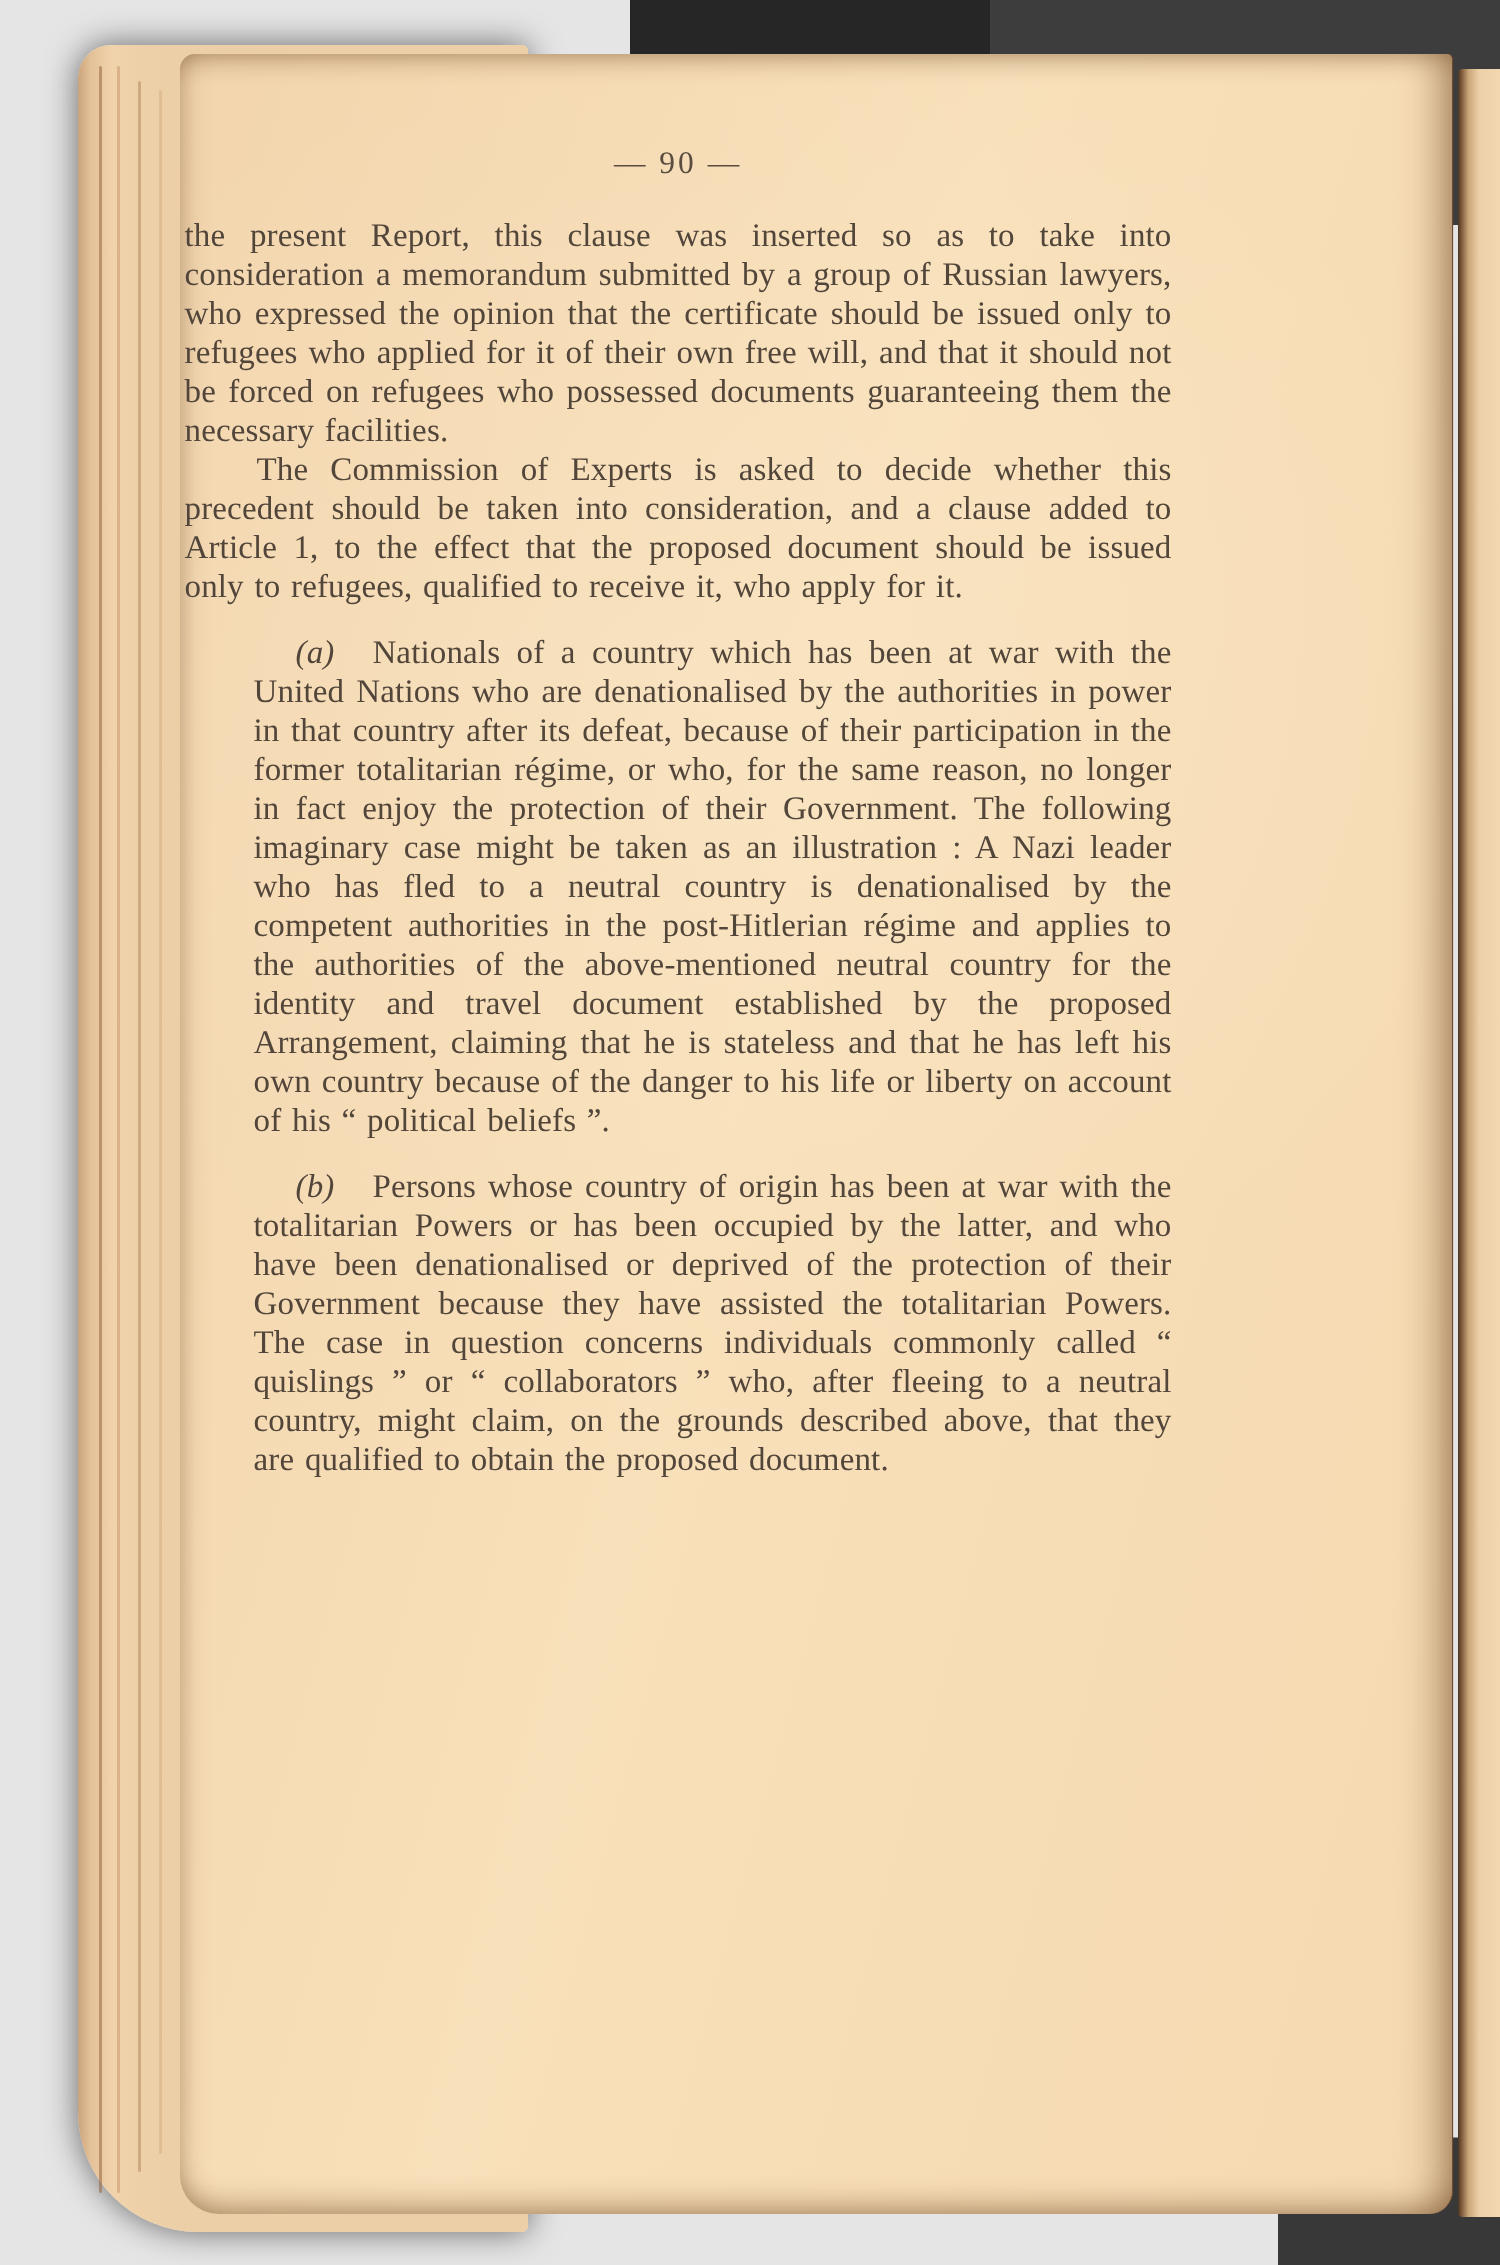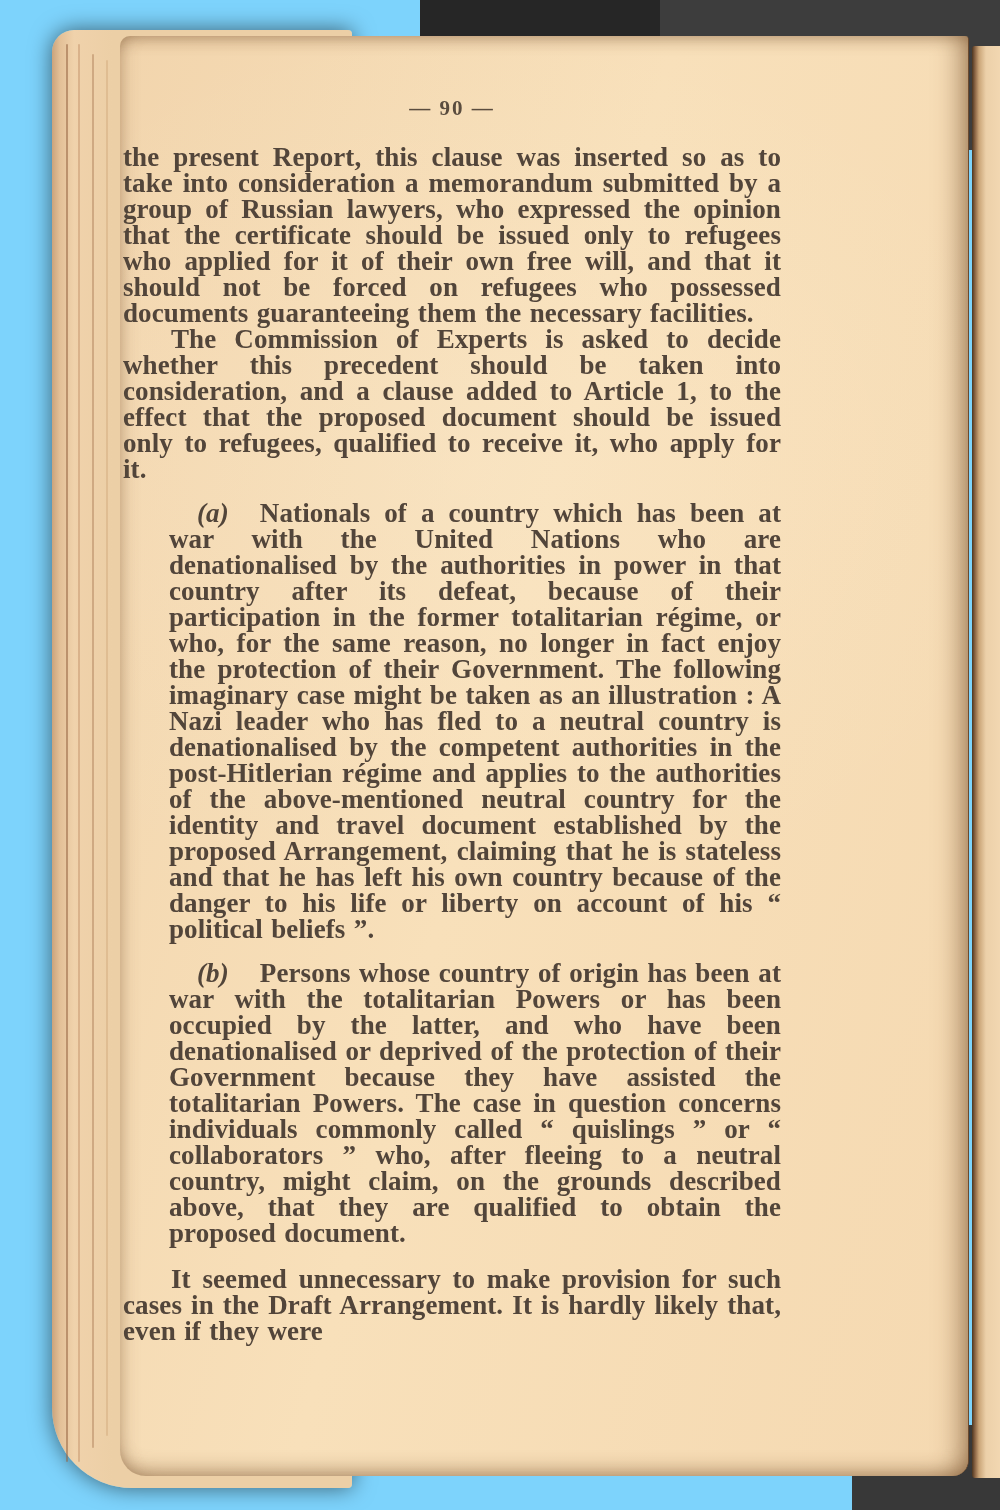--- a/index.html
+++ b/index.html
@@ -5,23 +5,22 @@
   html, body {
     margin: 0;
     padding: 0;
     background: #101010;
   }
   .scene {
     position: relative;
     width: 1000px;
     height: 1510px;
     overflow: hidden;
-    background: #7dd3fc;
+    background: #e5e5e5;
     font-family: "Liberation Serif", "DejaVu Serif", serif;
-    font-weight: bold;
   }
 
   
   .bg-top-mid {
     position: absolute;
     left: 420px; top: 0;
     width: 245px; height: 150px;
     background: #262626;
   }
   .bg-top-right {
@@ -91,21 +90,21 @@
     font-size: 21px;
     letter-spacing: 2px;
     color: #5a4c3e;
   }
 
   .content {
     position: absolute;
     left: 123px; top: 144px;
     width: 658px;
     color: #52453a;
-    font-size: 27px;
+    font-size: 22px;
     line-height: 26px;
     text-align: justify;
     letter-spacing: 0.1px;
     word-spacing: 1.5px;
   }
   .content p { margin: 0; }
   .ind  { text-indent: 48px; }
   .gap  { margin-top: 18px !important; }
   .gap2 { margin-top: 20px !important; }
   .block {
@@ -141,17 +140,16 @@
 
     <p class="para">the present Report, this clause was inserted so as to take into consideration a memorandum submitted by a group of Russian lawyers, who expressed the opinion that the certificate should be issued only to refugees who applied for it of their own free will, and that it should not be forced on refugees who possessed documents guaranteeing them the necessary facilities.</p>
 
     <p class="para ind">The Commission of Experts is asked to decide whether this precedent should be taken into consideration, and a clause added to Article 1, to the effect that the proposed document should be issued only to refugees, qualified to receive it, who apply for it.</p>
 
 
     <p class="para block gap"><span class="marker it">(a)</span><span>Nationals of a country which has been at war with the United Nations who are denationalised by the authorities in power in that country after its defeat, because of their participation in the former totalitarian régime, or who, for the same reason, no longer in fact enjoy the protection of their Government. The following imaginary case might be taken as an illustration : A Nazi leader who has fled to a neutral country is denationalised by the competent authorities in the post-Hitlerian régime and applies to the authorities of the above-mentioned neutral country for the identity and travel document established by the proposed Arrangement, claiming that he is stateless and that he has left his own country because of the danger to his life or liberty on account of his “ political beliefs ”.</span></p>
 
     <p class="para block gap"><span class="marker it">(b)</span><span>Persons whose country of origin has been at war with the totalitarian Powers or has been occupied by the latter, and who have been denationalised or deprived of the protection of their Government because they have assisted the totalitarian Powers. The case in question concerns individuals commonly called “ quislings ” or “ collaborators ” who, after fleeing to a neutral country, might claim, on the grounds described above, that they are qualified to obtain the proposed document.</span></p>
 
-    <p class="para ind gap2">It seemed unnecessary to make provision for such cases in the Draft Arrangement. It is hardly likely that, even if they were</p>
 
   </div>
 
 </div>
 
 </body></html>

